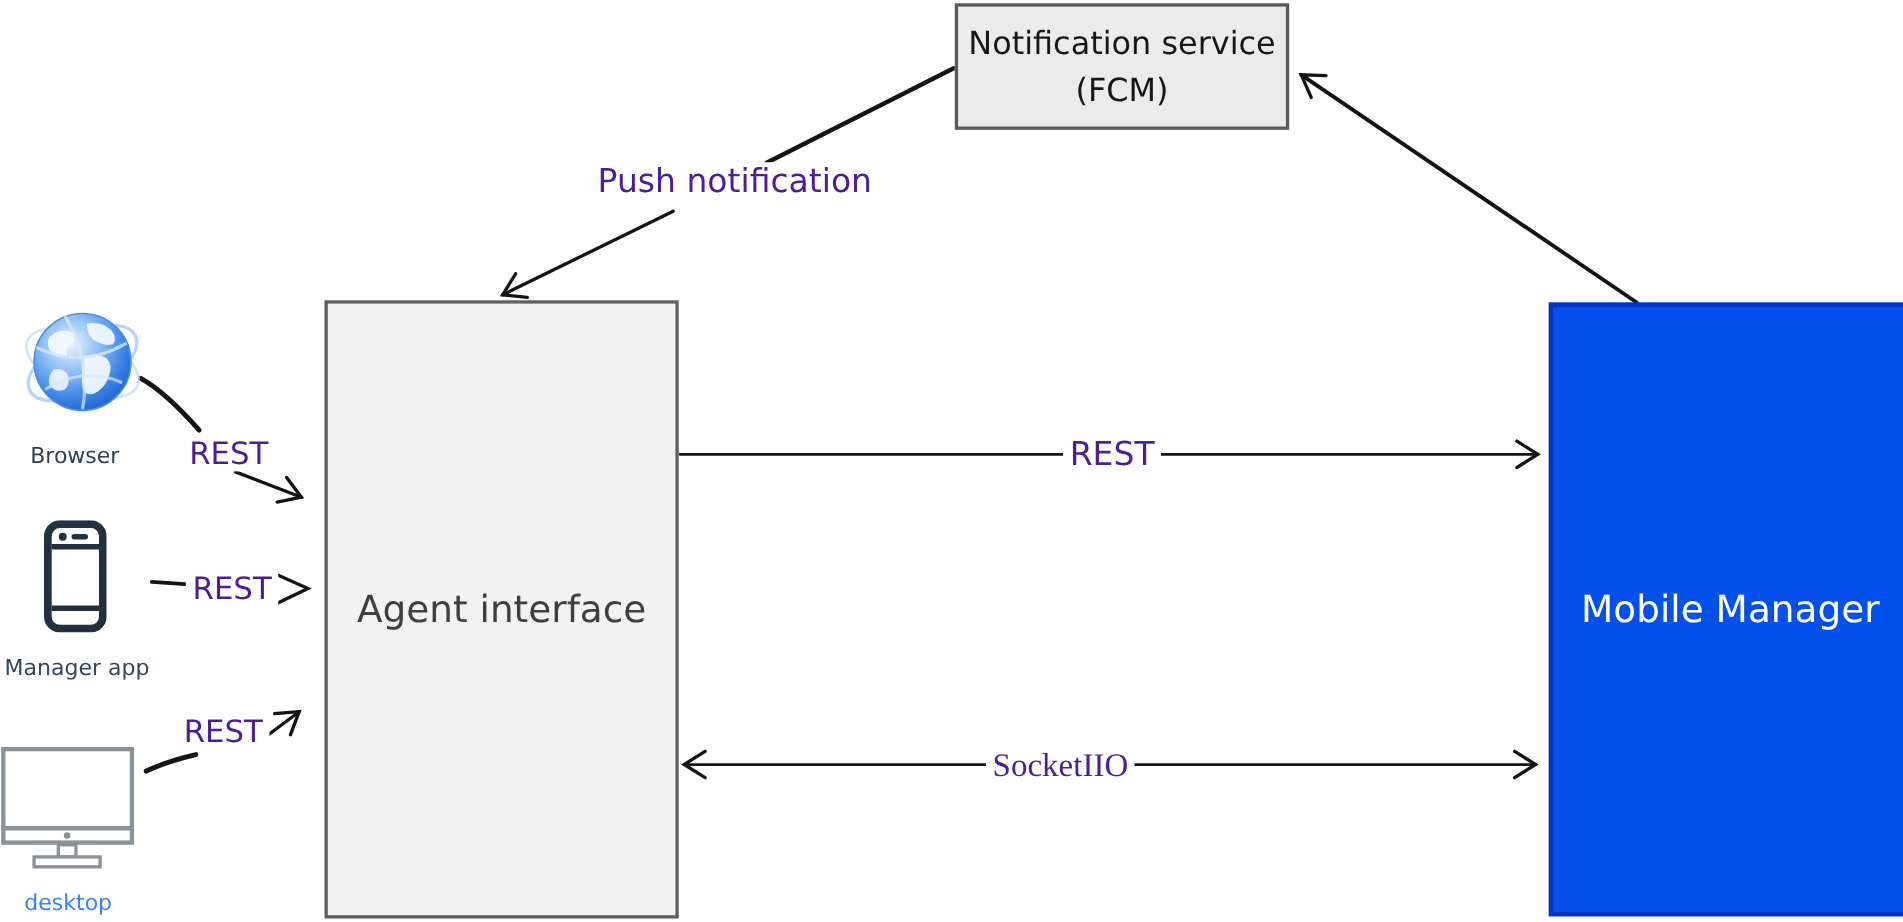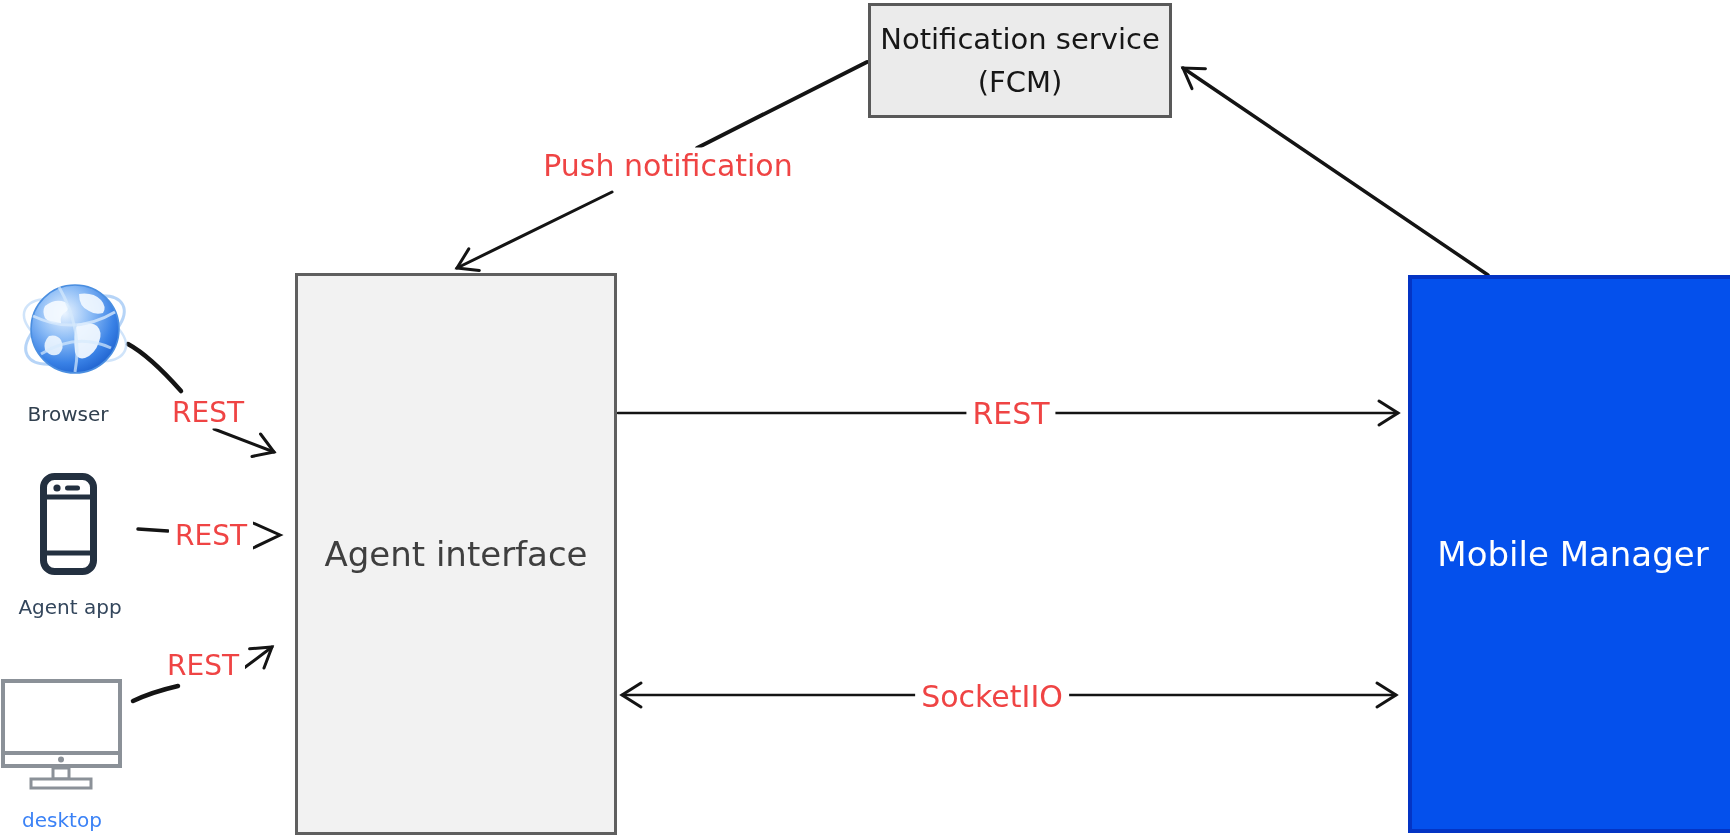--- a/index.html
+++ b/index.html
@@ -22,21 +22,21 @@
     font-size:34px;color:#3f3f3f;
   }
   .node-manager{
     left:1408px;top:275px;width:330px;height:558px;
     background:#0450ec;border:4px solid #0434c4;
     font-size:34px;color:#ffffff;
   }
   .edge-label{
     position:absolute;transform:translate(-50%,-50%);
     background:#ffffff;padding:0 6px;white-space:nowrap;
-    font-size:28px;color:#ef4444;
+    font-size:28px;color:#4c1d95;
   }
   .edge-label.big{font-size:30px;}
   .client-label{
     position:absolute;transform:translate(-50%,-50%);
     white-space:nowrap;font-size:20px;
   }
   .lbl-browser{color:#31404f;}
   .lbl-mobile{color:#33465c;}
   .lbl-desktop{color:#3b82f6;}
   .icon-abs{position:absolute;}
@@ -98,21 +98,21 @@
 
   <div class="node node-manager">
     <span>Mobile Manager</span>
   </div>
 
   <div class="edge-label big" style="left:668px;top:165px;">Push notification</div>
   <div class="edge-label" style="left:208px;top:412px;">REST</div>
   <div class="edge-label" style="left:211px;top:535px;">REST</div>
   <div class="edge-label" style="left:203px;top:665px;">REST</div>
   <div class="edge-label big" style="left:1011px;top:413px;">REST</div>
-  <div class="edge-label big" style="left:992px;top:696px;">SocketIIO</div>
+  <div class="edge-label big" style="left:964px;top:696px;font-family:Liberation Serif, serif;">SocketIIO</div>
 
   <div class="icon-abs" style="left:19px;top:272px;">
     <svg width="112" height="115" viewBox="0 0 112 115">
       <defs>
         <radialGradient id="globeG" cx="38%" cy="32%" r="75%">
           <stop offset="0%" stop-color="#eaf4ff"></stop>
           <stop offset="40%" stop-color="#8cbcf6"></stop>
           <stop offset="75%" stop-color="#3a82e6"></stop>
           <stop offset="100%" stop-color="#1b5ecc"></stop>
         </radialGradient>
@@ -133,21 +133,21 @@
 
   <div class="icon-abs" style="left:40px;top:473px;">
     <svg width="57" height="102" viewBox="0 0 57 102">
       <rect x="3.5" y="3.5" width="50" height="95" rx="11" fill="#ffffff" stroke="#233040" stroke-width="7"></rect>
       <circle cx="17" cy="15" r="3.6" fill="#233040"></circle>
       <rect x="25" y="12.5" width="15" height="5" rx="2.5" fill="#233040"></rect>
       <path d="M7,24 L50,24" stroke="#233040" stroke-width="5"></path>
       <path d="M7,80 L50,80" stroke="#233040" stroke-width="5"></path>
     </svg>
   </div>
-  <div class="client-label lbl-mobile" style="left:70px;top:607px;">Agent app</div>
+  <div class="client-label lbl-mobile" style="left:70px;top:607px;">Manager app</div>
 
   <div class="icon-abs" style="left:1px;top:679px;">
     <svg width="121" height="112" viewBox="0 0 121 112">
       <rect x="2" y="2" width="117" height="72" fill="#ffffff" stroke="#8b9198" stroke-width="4"></rect>
       <rect x="2" y="74" width="117" height="13" fill="#ffffff" stroke="#8b9198" stroke-width="4"></rect>
       <circle cx="60" cy="80.5" r="3" fill="#8b9198"></circle>
       <rect x="52" y="89" width="16" height="11" fill="#ffffff" stroke="#8b9198" stroke-width="3"></rect>
       <rect x="30" y="100" width="60" height="9" fill="#ffffff" stroke="#8b9198" stroke-width="3"></rect>
     </svg>
   </div>

